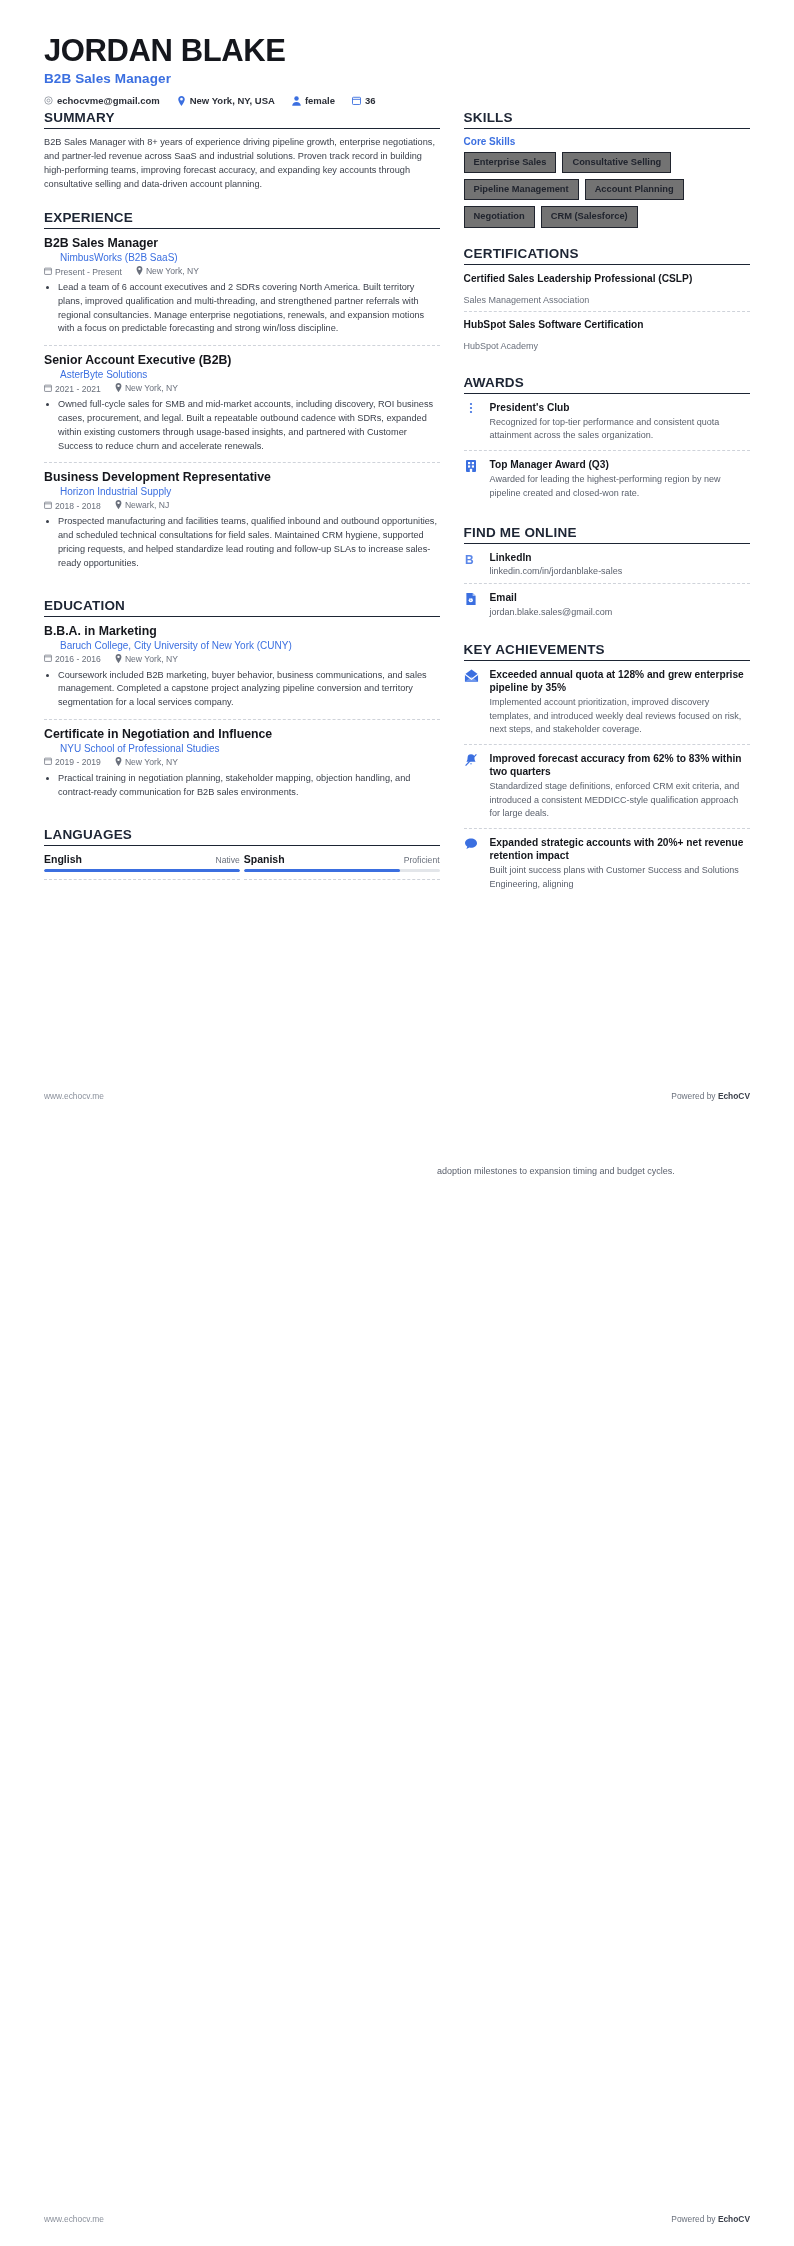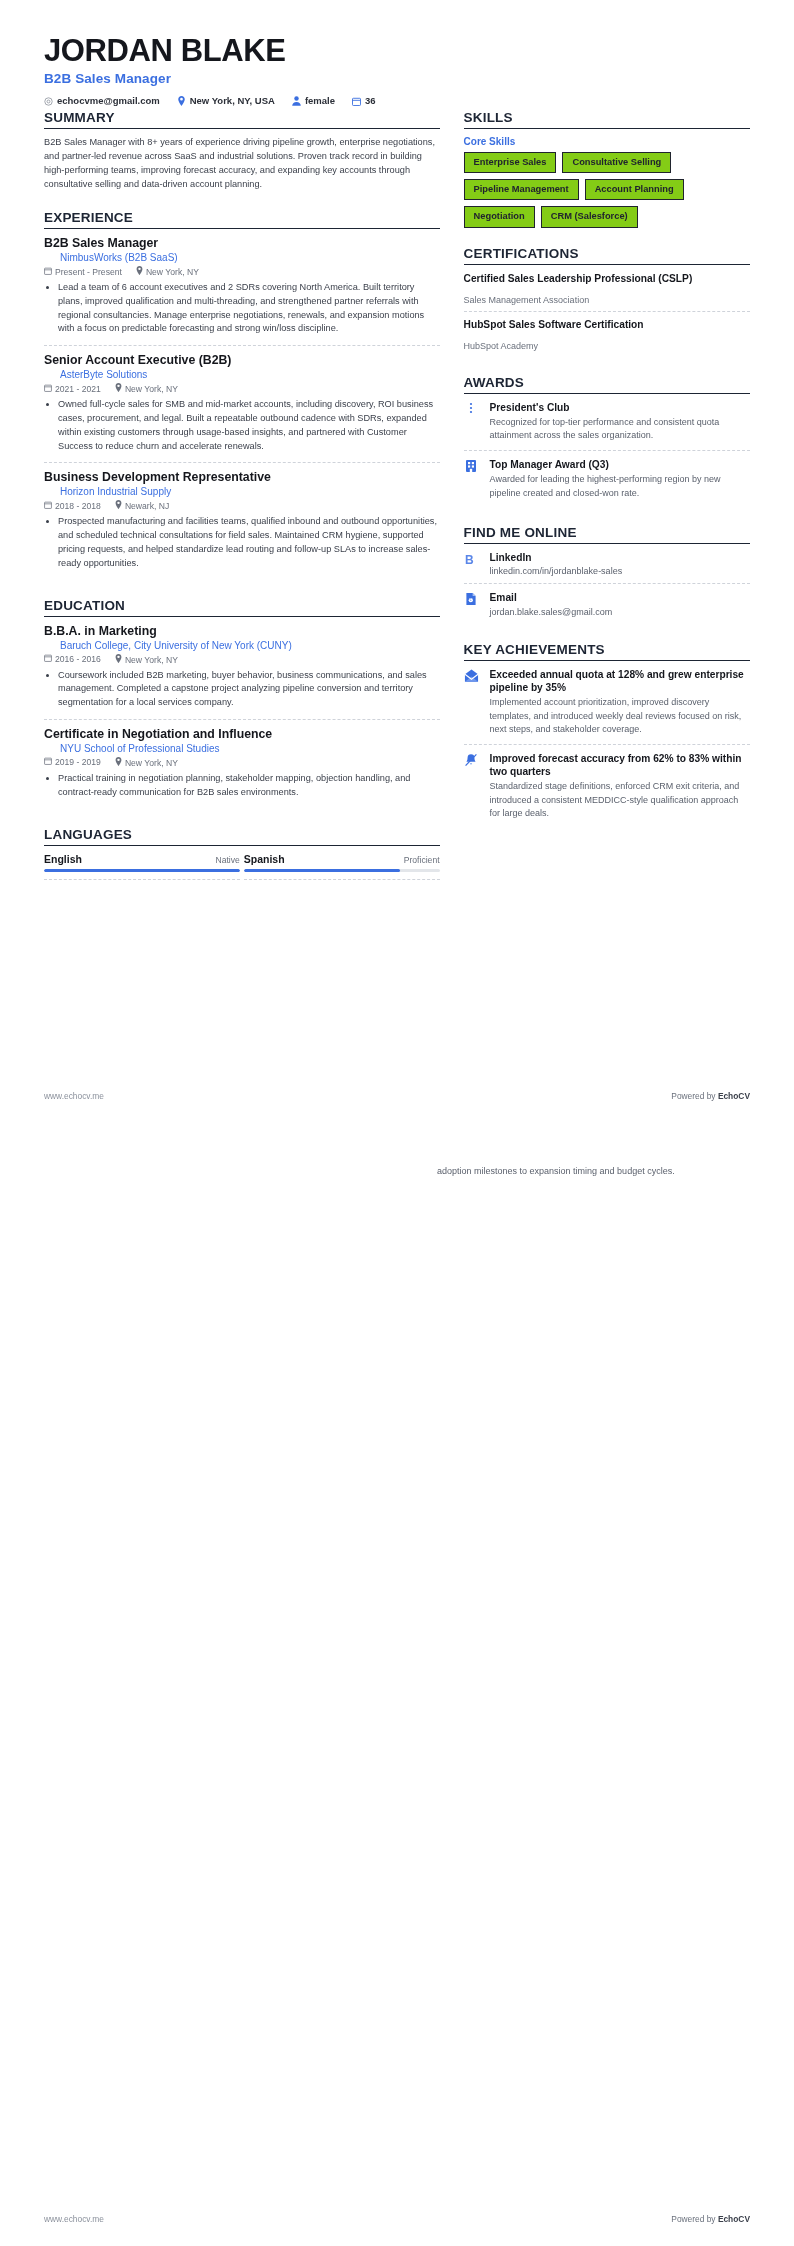--- a/index.html
+++ b/index.html
@@ -55,21 +55,21 @@
     align-items:center;
     flex-wrap:wrap;
     gap:0;
     font-size:9.5px;
     color:#2b2f38;
     font-weight:bold;
     margin-bottom:4px;
   }
   .contact-item {
     display:flex;
-    align-items:flex-end;
+    align-items:center;
     gap:4px;
     margin-right:17px;
   }
   .contact-item svg { display:block; }
 
   
   .cols { display:flex; gap:24px; align-items:flex-start; }
   .col-left  { width:auto; flex:1 1 58%; }
   .col-right { width:auto; flex:1 1 42%; }
 
@@ -109,21 +109,21 @@
     color:#3b6fe0;
     margin:0 0 3px 16px;
   }
   .entry-meta {
     display:flex;
     align-items:center;
     font-size:8.6px;
     color:#6a707c;
     margin-bottom:4px;
   }
-  .entry-meta .m { display:flex; align-items:flex-end; gap:3px; margin-right:14px; }
+  .entry-meta .m { display:flex; align-items:flex-start; gap:3px; margin-right:14px; }
   .bullets { margin:2px; padding-left:12px; }
   .bullets li {
     font-size:9.2px;
     line-height:1.5;
     color:#3a3f4a;
     margin-bottom:1px;
   }
 
   
   .langs { display:flex; gap:4px; }
@@ -142,21 +142,21 @@
     color:#3b6fe0;
     margin:0 0 5px 0;
   }
   .chips { display:flex; flex-wrap:wrap; gap:6px; }
   .chip {
     border:1.2px solid #20242e;
     padding:4px 9px;
     font-size:9.3px;
     font-weight:bold;
     color:#20242e;
-    background:#84cc16;
+    background:#737373;
     line-height:1.2;
   }
 
   
   .cert { padding-bottom:6px; margin-bottom:6px; border-bottom:1px dashed #cfd3da; }
   .cert:last-child { border-bottom:0; }
   .cert-name { font-size:10.2px; font-weight:bold; color:#15171d; line-height:1.28; }
   .cert-org  { font-size:9px; color:#6a707c; margin-top:10px; }
 
   
@@ -541,20 +541,31 @@
                   <path d="M5.8 10.6a1.3 1.3 0 0 0 2.4 0z" fill="#3b6fe0"></path>
                   <path d="M1.6 12.6 12.4 1.4" stroke="#3b6fe0" stroke-width="1.2"></path>
                 </svg>
             </div>
             <div class="irow-body">
               <div class="irow-title">Improved forecast accuracy from 62% to 83% within two quarters</div>
               <div class="irow-desc">Standardized stage definitions, enforced CRM exit criteria, and introduced a consistent MEDDICC-style qualification approach for large deals.</div>
             </div>
           </div>
 
+          <div class="irow">
+            <div class="irow-ico">
+              <svg width="14" height="14" viewBox="0 0 14 14">
+                  <path d="M7 1.6c3.3 0 6 2 6 4.6s-2.7 4.6-6 4.6a8 8 0 0 1-1.6-.2L2.4 12l.9-2.3A4.4 4.4 0 0 1 1 6.2C1 3.6 3.7 1.6 7 1.6z" fill="#3b6fe0"></path>
+                </svg>
+            </div>
+            <div class="irow-body">
+              <div class="irow-title">Expanded strategic accounts with 20%+ net revenue retention impact</div>
+              <div class="irow-desc">Built joint success plans with Customer Success and Solutions Engineering, aligning</div>
+            </div>
+          </div>
         </div>
 
       </div>
     </div>
 
     <div class="footer">
       <span>www.echocv.me</span>
       <span class="brand"><span>Powered by </span><b>EchoCV</b></span>
     </div>
   </div>

